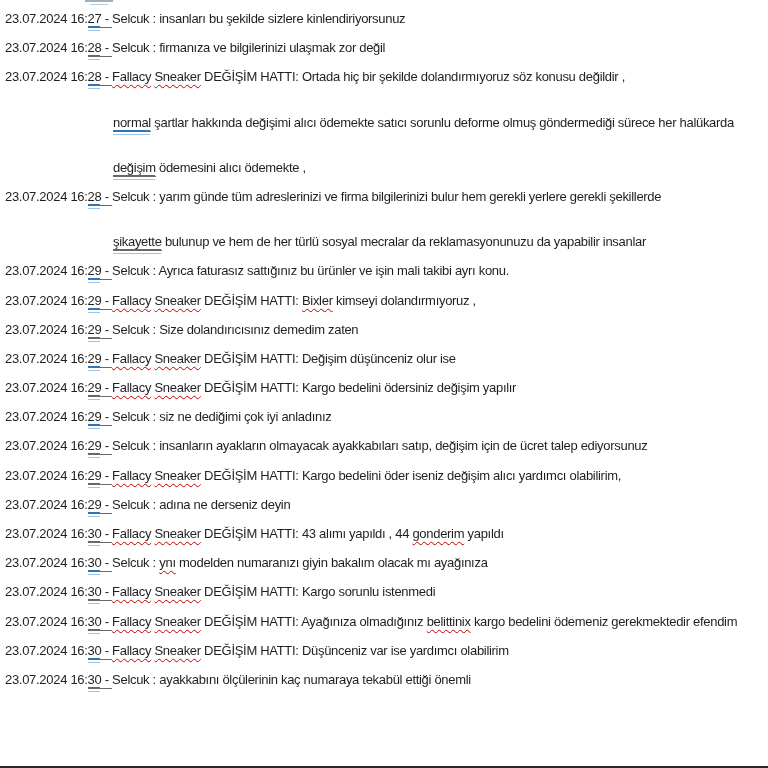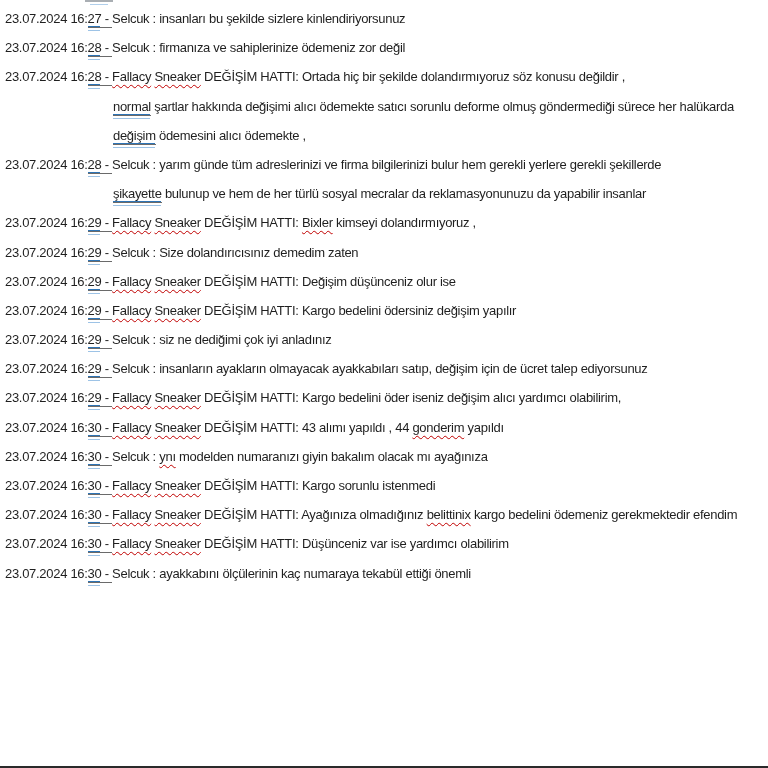--- a/index.html
+++ b/index.html
@@ -6,21 +6,21 @@
   body{
     width:768px;height:768px;overflow:hidden;background:#ffffff;
     font-family:"Liberation Sans","DejaVu Sans",sans-serif;
     font-size:13px;letter-spacing:-0.3px;color:#1f1f1f;
     position:relative;
   }
   .page{position:absolute;left:5px;top:4px;right:0;}
   .line{
     height:29.2px;line-height:29.2px;white-space:pre;
   }
-  .line.indent{padding-left:108px;}
+  .line.indent{padding-left:108px;margin-top:16px;}
   .seg{white-space:pre;}
   
   .seg-gram{
     display:inline-block;position:relative;line-height:17px;vertical-align:baseline;
     border-bottom:1px solid #6a6a6a;
   }
   .seg-gram::after{
     content:"";position:absolute;left:0;right:1px;bottom:-4px;height:3px;
     border-top:1px solid var(--gram,#2e74b5);border-bottom:1px solid #9dc3e6;
   }
@@ -59,33 +59,35 @@
 </style>
 </head>
 <body style="--gram: #2e74b5; --spell: #c00000;">
 
 <div class="top-cut-gray"></div>
 <div class="top-cut-blue"></div>
 
 <main class="page">
   <div id="lines-root">
       <div class="line"><span class="seg seg-none">23.07.2024 16:</span><span class="seg seg-gram">27</span><span class="seg seg-uline"> - </span><span class="seg seg-none">Selcuk : insanları bu şekilde sizlere kinlendiriyorsunuz</span></div>
-      <div class="line"><span class="seg seg-none">23.07.2024 16:</span><span class="seg seg-gram">28</span><span class="seg seg-uline"> - </span><span class="seg seg-none">Selcuk : firmanıza ve sahiplerinize ödemeniz zor değil</span></div>
+      <div class="line"><span class="seg seg-none">23.07.2024 16:</span><span class="seg seg-gram">28</span><span class="seg seg-uline"> - </span><span class="seg seg-none">Selcuk : firmanıza ve bilgilerinizi ulaşmak zor değil</span></div>
       <div class="line"><span class="seg seg-none">23.07.2024 16:</span><span class="seg seg-gram">28</span><span class="seg seg-uline"> - </span><span class="seg seg-spell">Fallacy</span><span class="seg seg-none"> </span><span class="seg seg-spell">Sneaker</span><span class="seg seg-none"> DEĞİŞİM HATTI: Ortada hiç bir şekilde dolandırmıyoruz söz konusu değildir ,</span></div>
       <div class="line indent"><span class="seg seg-gram">normal</span><span class="seg seg-none"> şartlar hakkında değişimi alıcı ödemekte satıcı sorunlu deforme olmuş göndermediği sürece her halükarda</span></div>
       <div class="line indent"><span class="seg seg-gram">değişim</span><span class="seg seg-none"> ödemesini alıcı ödemekte ,</span></div>
       <div class="line"><span class="seg seg-none">23.07.2024 16:</span><span class="seg seg-gram">28</span><span class="seg seg-uline"> - </span><span class="seg seg-none">Selcuk : yarım günde tüm adreslerinizi ve firma bilgilerinizi bulur hem gerekli yerlere gerekli şekillerde</span></div>
       <div class="line indent"><span class="seg seg-gram">şikayette</span><span class="seg seg-none"> bulunup ve hem de her türlü sosyal mecralar da reklamasyonunuzu da yapabilir insanlar</span></div>
+      <div class="line"><span class="seg seg-none">23.07.2024 16:</span><span class="seg seg-gram">29</span><span class="seg seg-uline"> - </span><span class="seg seg-none">Selcuk : Ayrıca faturasız sattığınız bu ürünler ve işin mali takibi ayrı konu.</span></div>
       <div class="line"><span class="seg seg-none">23.07.2024 16:</span><span class="seg seg-gram">29</span><span class="seg seg-uline"> - </span><span class="seg seg-spell">Fallacy</span><span class="seg seg-none"> </span><span class="seg seg-spell">Sneaker</span><span class="seg seg-none"> DEĞİŞİM HATTI: </span><span class="seg seg-spell">Bixler</span><span class="seg seg-none"> kimseyi dolandırmıyoruz ,</span></div>
       <div class="line"><span class="seg seg-none">23.07.2024 16:</span><span class="seg seg-gram">29</span><span class="seg seg-uline"> - </span><span class="seg seg-none">Selcuk : Size dolandırıcısınız demedim zaten</span></div>
       <div class="line"><span class="seg seg-none">23.07.2024 16:</span><span class="seg seg-gram">29</span><span class="seg seg-uline"> - </span><span class="seg seg-spell">Fallacy</span><span class="seg seg-none"> </span><span class="seg seg-spell">Sneaker</span><span class="seg seg-none"> DEĞİŞİM HATTI: Değişim düşünceniz olur ise</span></div>
       <div class="line"><span class="seg seg-none">23.07.2024 16:</span><span class="seg seg-gram">29</span><span class="seg seg-uline"> - </span><span class="seg seg-spell">Fallacy</span><span class="seg seg-none"> </span><span class="seg seg-spell">Sneaker</span><span class="seg seg-none"> DEĞİŞİM HATTI: Kargo bedelini ödersiniz değişim yapılır</span></div>
       <div class="line"><span class="seg seg-none">23.07.2024 16:</span><span class="seg seg-gram">29</span><span class="seg seg-uline"> - </span><span class="seg seg-none">Selcuk : siz ne dediğimi çok iyi anladınız</span></div>
       <div class="line"><span class="seg seg-none">23.07.2024 16:</span><span class="seg seg-gram">29</span><span class="seg seg-uline"> - </span><span class="seg seg-none">Selcuk : insanların ayakların olmayacak ayakkabıları satıp, değişim için de ücret talep ediyorsunuz</span></div>
       <div class="line"><span class="seg seg-none">23.07.2024 16:</span><span class="seg seg-gram">29</span><span class="seg seg-uline"> - </span><span class="seg seg-spell">Fallacy</span><span class="seg seg-none"> </span><span class="seg seg-spell">Sneaker</span><span class="seg seg-none"> DEĞİŞİM HATTI: Kargo bedelini öder iseniz değişim alıcı yardımcı olabilirim,</span></div>
+      <div class="line"><span class="seg seg-none">23.07.2024 16:</span><span class="seg seg-gram">29</span><span class="seg seg-uline"> - </span><span class="seg seg-none">Selcuk : adına ne derseniz deyin</span></div>
       <div class="line"><span class="seg seg-none">23.07.2024 16:</span><span class="seg seg-gram">30</span><span class="seg seg-uline"> - </span><span class="seg seg-spell">Fallacy</span><span class="seg seg-none"> </span><span class="seg seg-spell">Sneaker</span><span class="seg seg-none"> DEĞİŞİM HATTI: 43 alımı yapıldı , 44 </span><span class="seg seg-spell">gonderim</span><span class="seg seg-none"> yapıldı</span></div>
       <div class="line"><span class="seg seg-none">23.07.2024 16:</span><span class="seg seg-gram">30</span><span class="seg seg-uline"> - </span><span class="seg seg-none">Selcuk : </span><span class="seg seg-spell">ynı</span><span class="seg seg-none"> modelden numaranızı giyin bakalım olacak mı ayağınıza</span></div>
       <div class="line"><span class="seg seg-none">23.07.2024 16:</span><span class="seg seg-gram">30</span><span class="seg seg-uline"> - </span><span class="seg seg-spell">Fallacy</span><span class="seg seg-none"> </span><span class="seg seg-spell">Sneaker</span><span class="seg seg-none"> DEĞİŞİM HATTI: Kargo sorunlu istenmedi</span></div>
       <div class="line"><span class="seg seg-none">23.07.2024 16:</span><span class="seg seg-gram">30</span><span class="seg seg-uline"> - </span><span class="seg seg-spell">Fallacy</span><span class="seg seg-none"> </span><span class="seg seg-spell">Sneaker</span><span class="seg seg-none"> DEĞİŞİM HATTI: Ayağınıza olmadığınız </span><span class="seg seg-spell">belittinix</span><span class="seg seg-none"> kargo bedelini ödemeniz gerekmektedir efendim</span></div>
       <div class="line"><span class="seg seg-none">23.07.2024 16:</span><span class="seg seg-gram">30</span><span class="seg seg-uline"> - </span><span class="seg seg-spell">Fallacy</span><span class="seg seg-none"> </span><span class="seg seg-spell">Sneaker</span><span class="seg seg-none"> DEĞİŞİM HATTI: Düşünceniz var ise yardımcı olabilirim</span></div>
       <div class="line"><span class="seg seg-none">23.07.2024 16:</span><span class="seg seg-gram">30</span><span class="seg seg-uline"> - </span><span class="seg seg-none">Selcuk : ayakkabını ölçülerinin kaç numaraya tekabül ettiği önemli</span></div>
     </div>
 </main>
 
 <div class="bottom-rule"></div>

